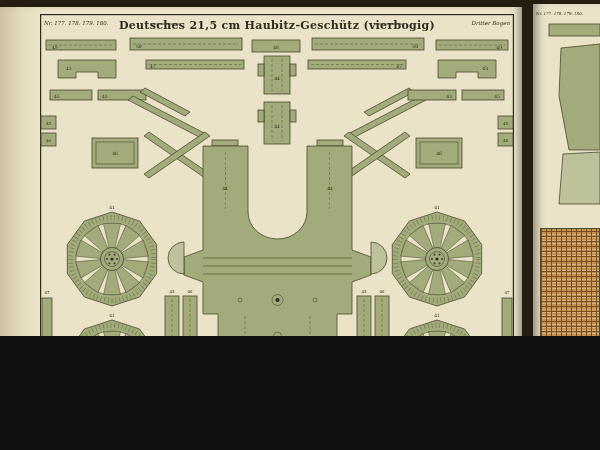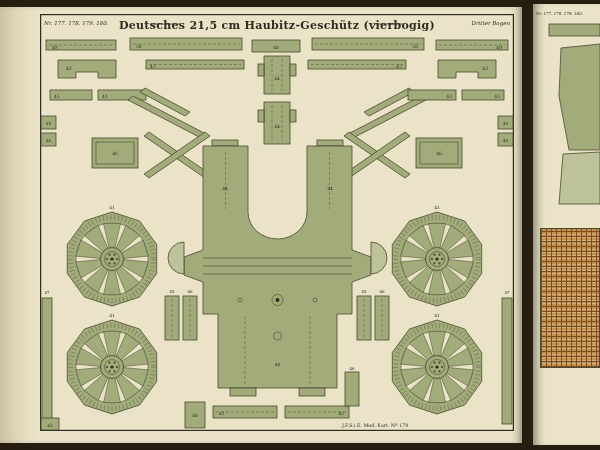--- a/index.html
+++ b/index.html
@@ -1,17 +1,17 @@
 <!DOCTYPE html>
 <html style="--photo-bg: #261d11; --paper: #eae3c8; --part-fill: #a2ab7a; --part-fill-light: #bdc29a; --part-outline: #49492f; --ink: #2e2c20; --weave-base: #c2914e; --weave-line: #7c4e1f;"><head>
 <meta charset="utf-8">
 <style>
   html,body{margin:0;padding:0;background:#111;}
   .stage{
-    position:relative;width:600px;height:450px;overflow:hidden;
+    position:relative;width:600px;height:336px;overflow:hidden;
     background:var(--photo-bg);
     font-family:"DejaVu Serif",serif;
   }
   .sheet-main{
     position:absolute;left:0;top:7px;width:522px;height:436px;
     background:var(--paper);
     box-shadow:inset -7px 0 9px -5px rgba(0,0,0,.45), inset 38px 0 26px -28px rgba(120,90,40,.30);
   }
   .sheet-side{
     position:absolute;left:533px;top:4px;width:67px;height:441px;

